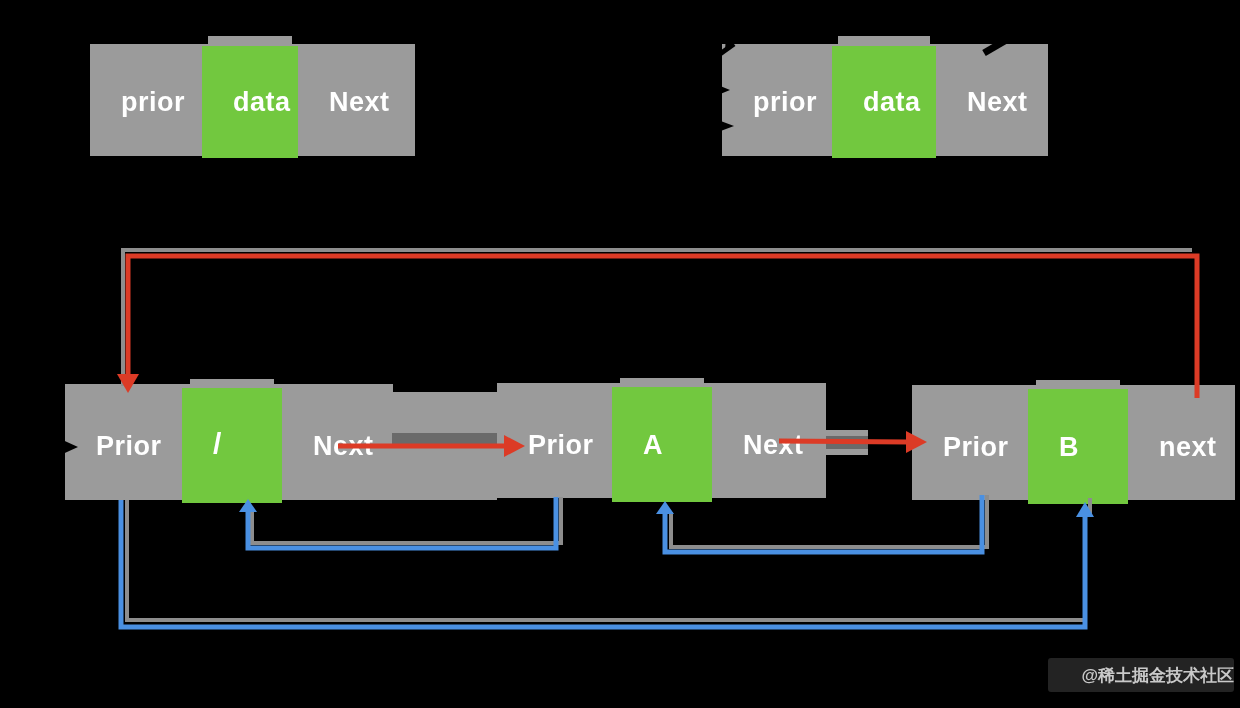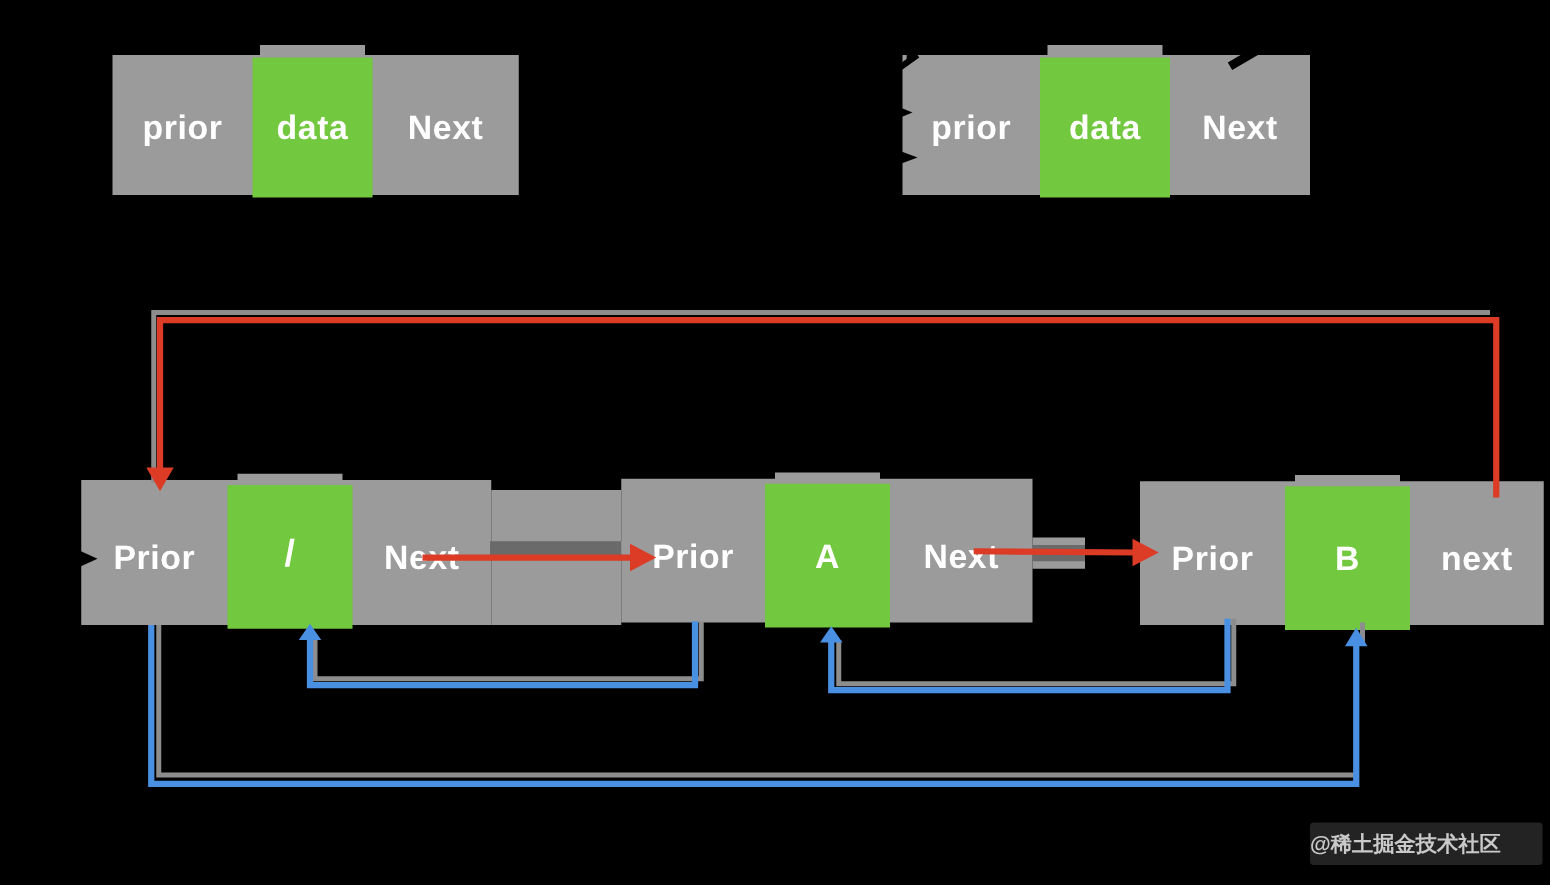--- a/index.html
+++ b/index.html
@@ -8,27 +8,27 @@
     font-family:"Liberation Sans",sans-serif;
   }
   .rect{position:absolute;}
   .box{background:#9b9b9b;}
   .cap{background:#9b9b9b;}
   .green{background:#72c83f;}
   .conn{background:#9b9b9b;}
   .darkline{background:#6a6a6a;}
   .lbl{
     position:absolute;color:#ffffff;font-weight:bold;font-size:27px;line-height:32px;
-    text-align:center;letter-spacing:0.5px;
+    letter-spacing:0.5px;padding-left:31px;
   }
   svg.overlay{position:absolute;left:0;top:0;width:1240px;height:708px;}
   .watermark{
     position:absolute;left:1048px;top:658px;width:186px;height:34px;
     background:rgba(38,38,38,0.92);border-radius:3px;
-    display:flex;align-items:center;justify-content:flex-start;
+    display:flex;align-items:center;justify-content:flex-end;
     color:#c9c9c9;font-size:17px;font-weight:bold;white-space:nowrap;
   }
 </style>
 </head>
 <body>
 
 <div id="canvas">
 
   <div>
     <div class="rect box" style="left:90px;top:44px;width:325px;height:112px;"></div>

